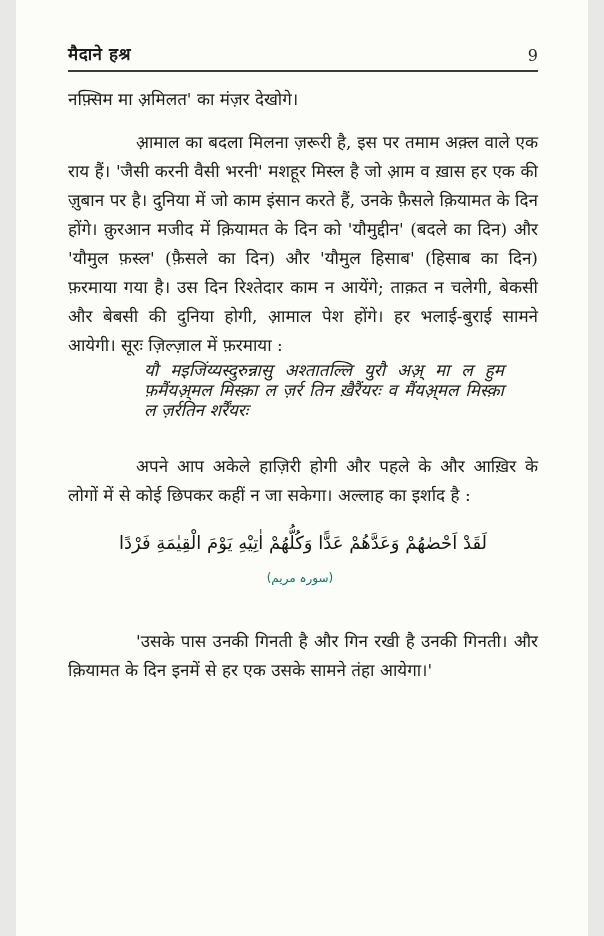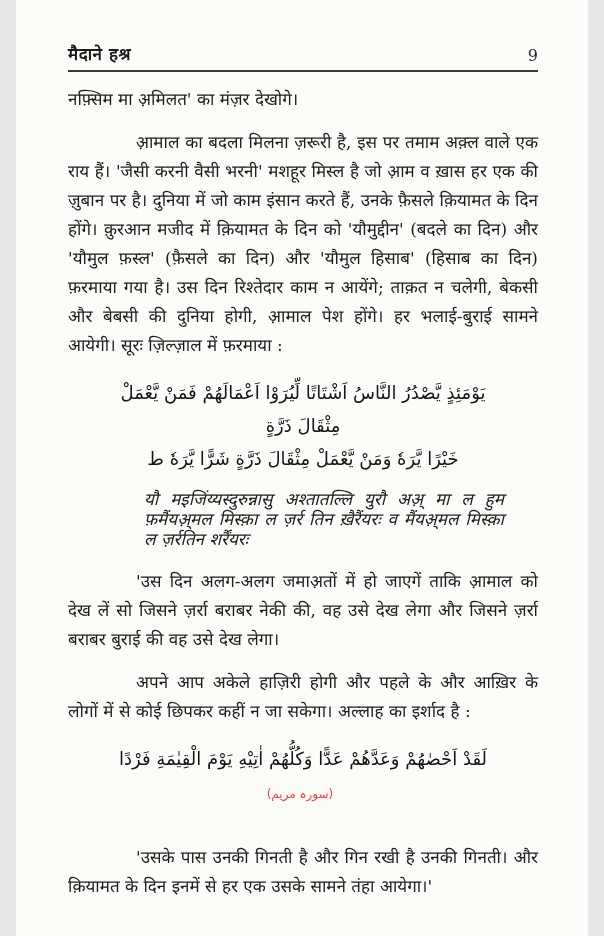--- a/index.html
+++ b/index.html
@@ -29,21 +29,21 @@
   p.no-indent { margin:0; }
   .arabic {
     direction:rtl;
     text-align:center;
     font-family:"DejaVu Sans", "Liberation Sans", sans-serif;
     font-size:18px;
     line-height:33px;
     margin:16px 30px 14px 30px;
     color:#151515;
   }
-  .arabic .source { font-size:12px; color:#ef4444; margin-right:6px; white-space:nowrap; }
+  .arabic .source { font-size:12px; color:#0f766e; margin-right:6px; white-space:nowrap; }
   .translit {
     font-style:italic;
     margin:0 34px 0 76px;
     line-height:20px;
     text-align:justify;
   }
   .spacer-sm { height:14px; }
   .spacer-md { height:18px; }
 </style>
 </head>
@@ -57,30 +57,25 @@
   </div>
 
   <div class="body-text">
 
     <p class="opening-line no-indent">नफ़्सिम मा अ़मिलत' का मंज़र देखोगे।</p>
 
     <div class="spacer-sm"></div>
 
     <p class="para">आ़माल का बदला मिलना ज़रूरी है, इस पर तमाम अक़्ल वाले एक राय हैं। 'जैसी करनी वैसी भरनी' मशहूर मिस्ल है जो आ़म व ख़ास हर एक की ज़ुबान पर है। दुनिया में जो काम इंसान करते हैं, उनके फ़ैसले क़ियामत के दिन होंगे। क़ुरआन मजीद में क़ियामत के दिन को 'यौमुद्दीन' (बदले का दिन) और 'यौमुल फ़स्ल' (फ़ैसले का दिन) और 'यौमुल हिसाब' (हिसाब का दिन) फ़रमाया गया है। उस दिन रिश्तेदार काम न आयेंगे; ताक़त न चलेगी, बेकसी और बेबसी की दुनिया होगी, आ़माल पेश होंगे। हर भलाई-बुराई सामने आयेगी। सूरः ज़िल्ज़ाल में फ़रमाया :</p>
 
-    <div class="arabic">
-      <div>يَوْمَئِذٍ يَّصْدُرُ النَّاسُ اَشْتَاتًا لِّيُرَوْا اَعْمَالَهُمْ فَمَنْ يَّعْمَلْ مِثْقَالَ ذَرَّةٍ</div>
-      <div>خَيْرًا يَّرَهٗ وَمَنْ يَّعْمَلْ مِثْقَالَ ذَرَّةٍ شَرًّا يَّرَهٗ ط</div>
-    </div>
 
     <p class="translit">यौ मइजिंय्यस्दुरुन्नासु अश्तातल्लि युरौ अअ़् मा ल हुम फ़मैंयअ़्मल मिस्क़ा ल ज़र्र तिन ख़ैरैंयरः व मैंयअ़्मल मिस्क़ा ल ज़र्रतिन शर्रैंयरः</p>
 
     <div class="spacer-md"></div>
 
-    <p class="para">'उस दिन अलग-अलग जमाअ़तों में हो जाएगें ताकि आ़माल को देख लें सो जिसने ज़र्रा बराबर नेकी की, वह उसे देख लेगा और जिसने ज़र्रा बराबर बुराई की वह उसे देख लेगा।</p>
 
     <div class="spacer-sm"></div>
 
     <p class="para">अपने आप अकेले हाज़िरी होगी और पहले के और आख़िर के लोगों में से कोई छिपकर कहीं न जा सकेगा। अल्लाह का इर्शाद है :</p>
 
     <div class="arabic">
       <span>لَقَدْ اَحْصٰهُمْ وَعَدَّهُمْ عَدًّا وَكُلُّهُمْ اٰتِيْهِ يَوْمَ الْقِيٰمَةِ فَرْدًا</span>
       <span class="source">(سورہ مریم)</span>
     </div>
 

